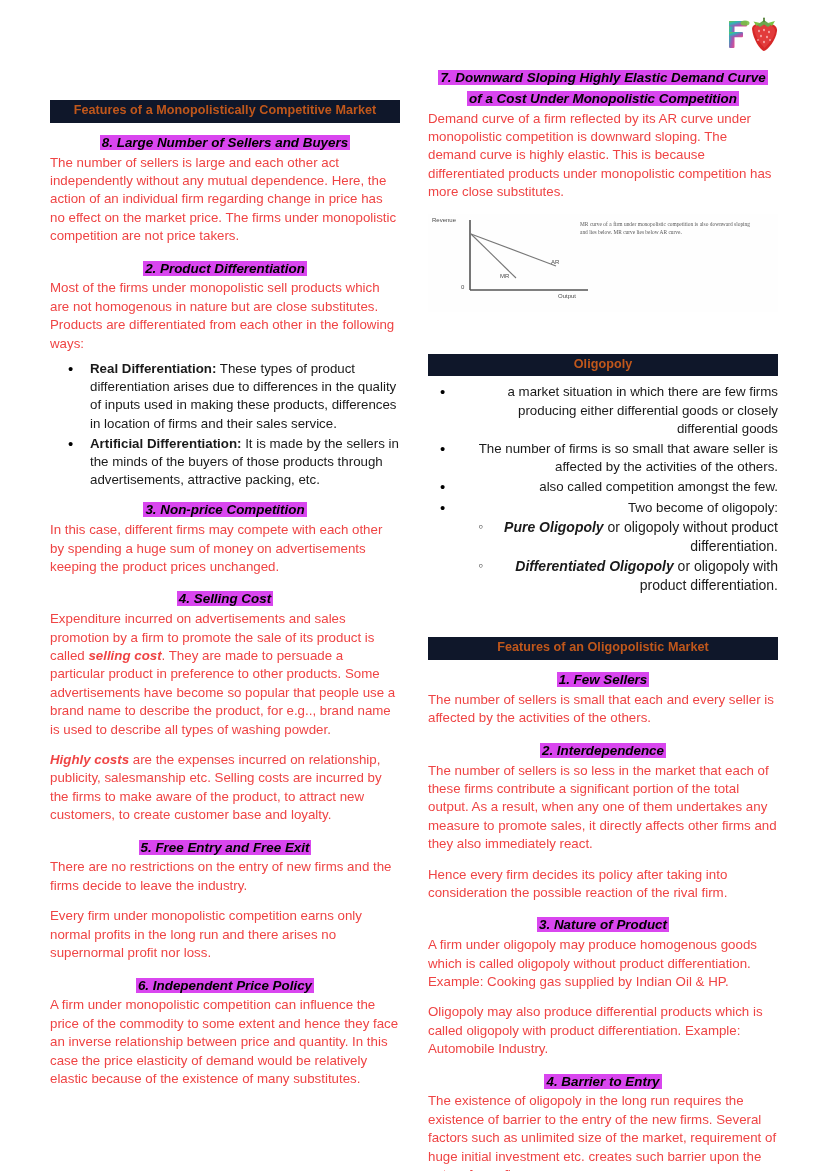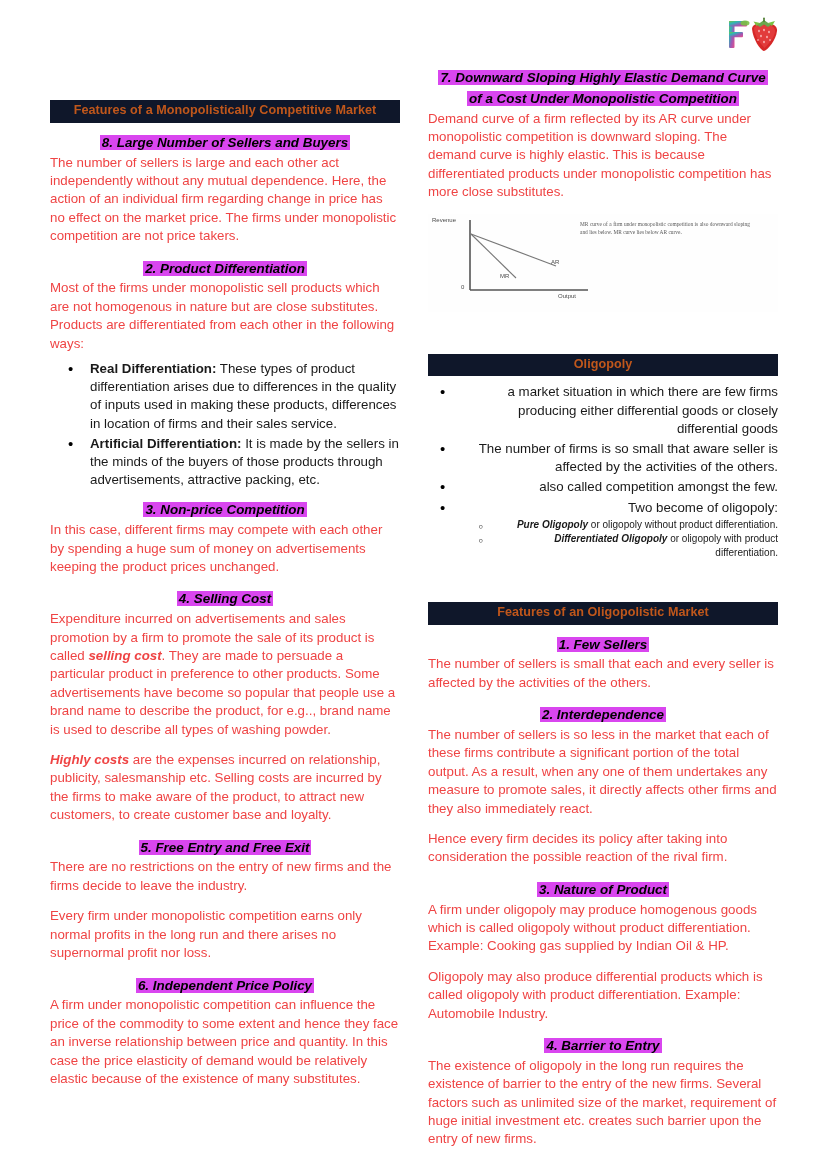--- a/index.html
+++ b/index.html
@@ -111,21 +111,21 @@
 
   ul.subbullets {
     list-style: none;
     margin: 1px 0 0 0;
     padding: 0;
   }
   ul.subbullets > li {
     position: relative;
     padding-left: 40px;
     margin-bottom: 1px;
-    font-size: 10px;
+    font-size: 14px;
     line-height: 1.37;
   }
   ul.subbullets > li::before {
     content: "\25E6";
     position: absolute;
     left: 18px;
     top: -1px;
     font-size: 14px;
     color: #555;
   }

